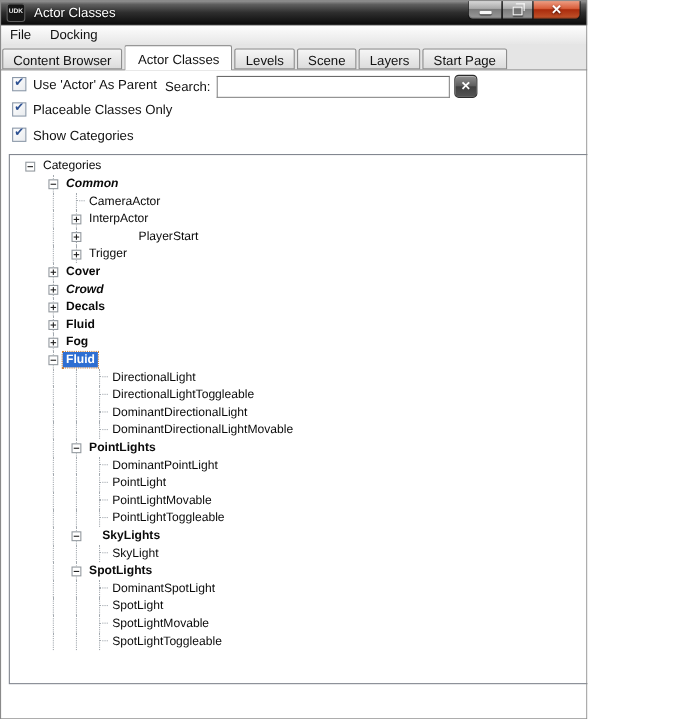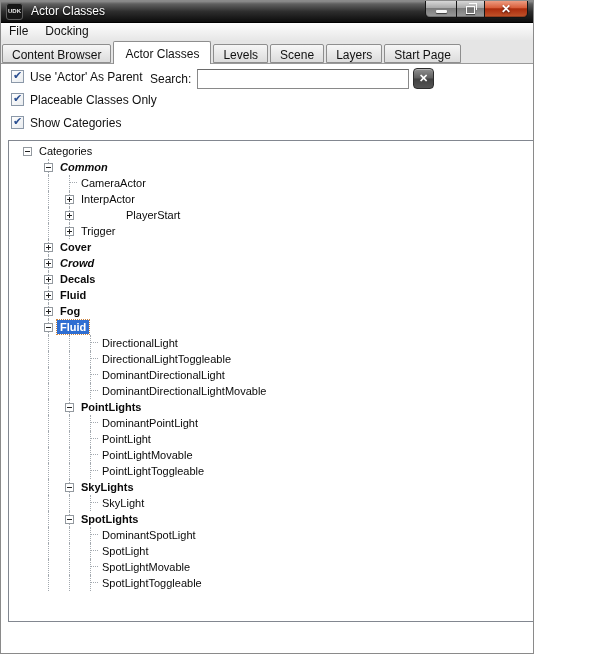--- a/index.html
+++ b/index.html
@@ -282,21 +282,21 @@
             <span class="stub"></span>
             <span class="tree-label">PointLightMovable</span>
           </div>
           <div class="tree-row" style="padding-left: 77px;">
             <span class="vline" style="left: 39px;"></span>
             <span class="vline" style="left: 60px;"></span>
             <span class="vline" style="left: 81px;"></span>
             <span class="stub"></span>
             <span class="tree-label">PointLightToggleable</span>
           </div>
-          <div class="tree-row" style="padding-left: 56px;">
+          <div class="tree-row" style="padding-left: 56px; gap: 12px;">
             <span class="vline" style="left: 39px;"></span>
             <span class="vline" style="left: 60px;"></span>
             <span class="expander minus"></span>
             <span class="tree-label bold">SkyLights</span>
           </div>
           <div class="tree-row" style="padding-left: 77px;">
             <span class="vline" style="left: 39px;"></span>
             <span class="vline" style="left: 60px;"></span>
             <span class="vline" style="left: 81px;"></span>
             <span class="stub"></span>

